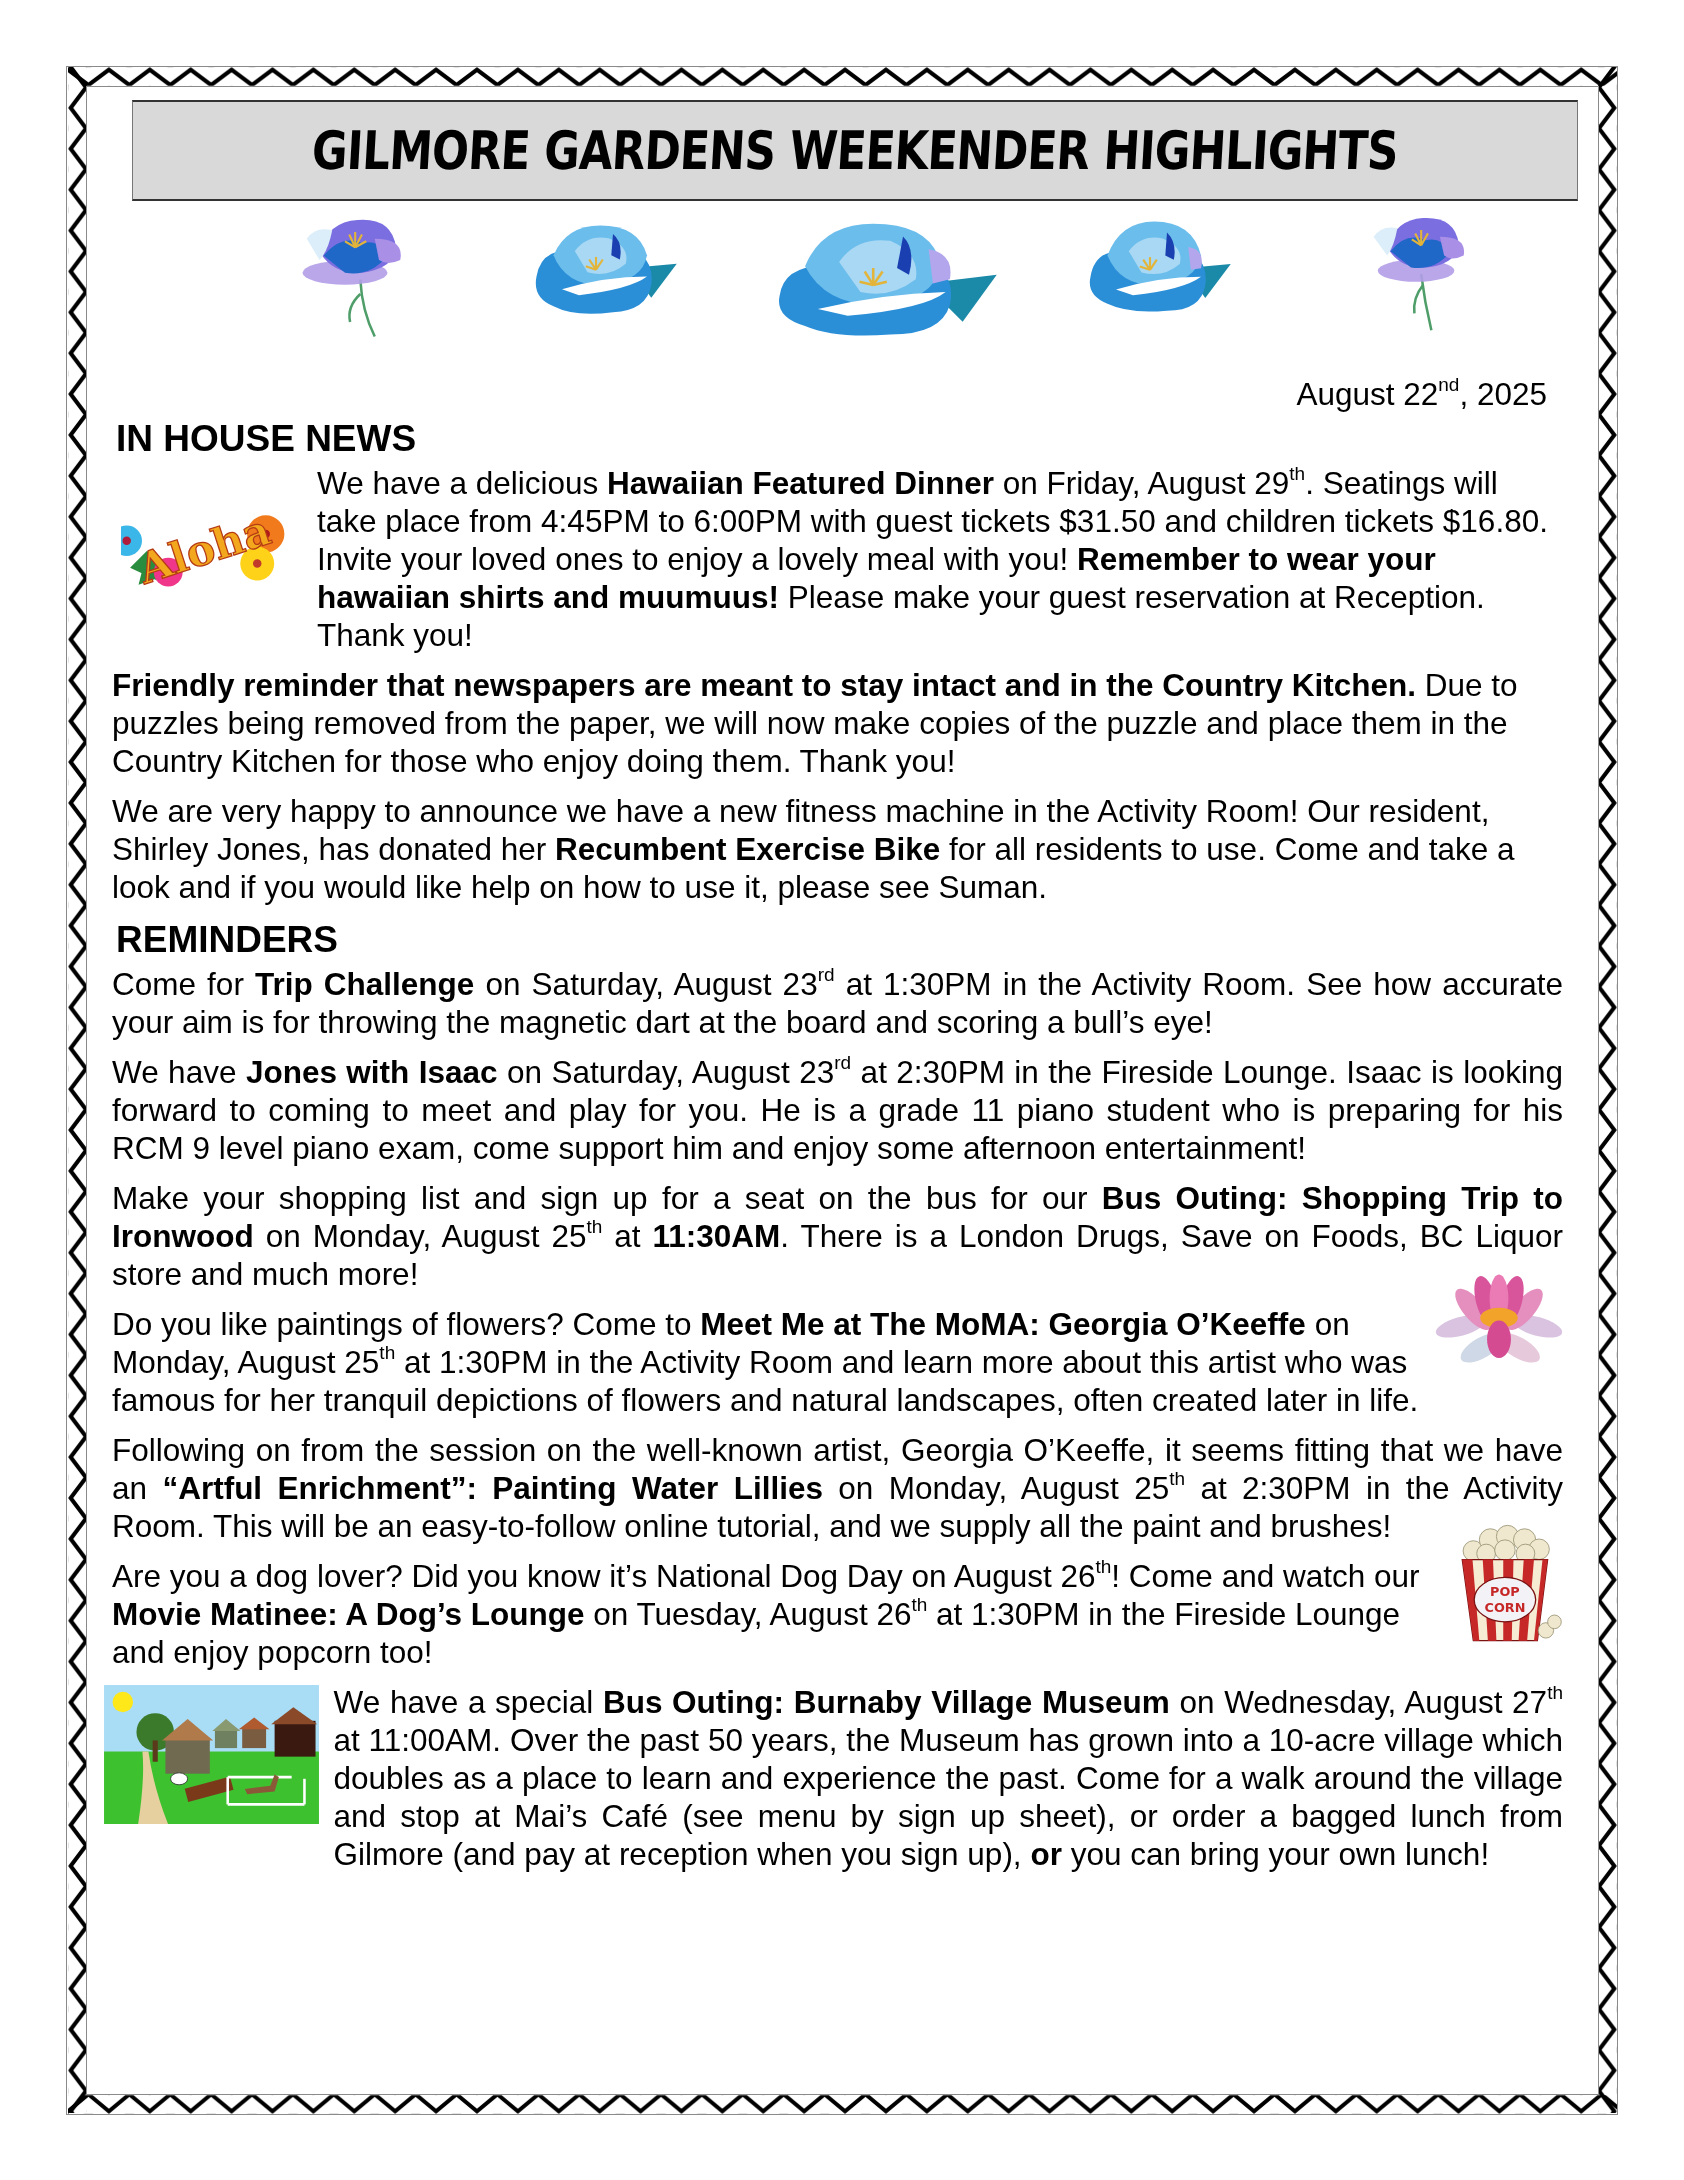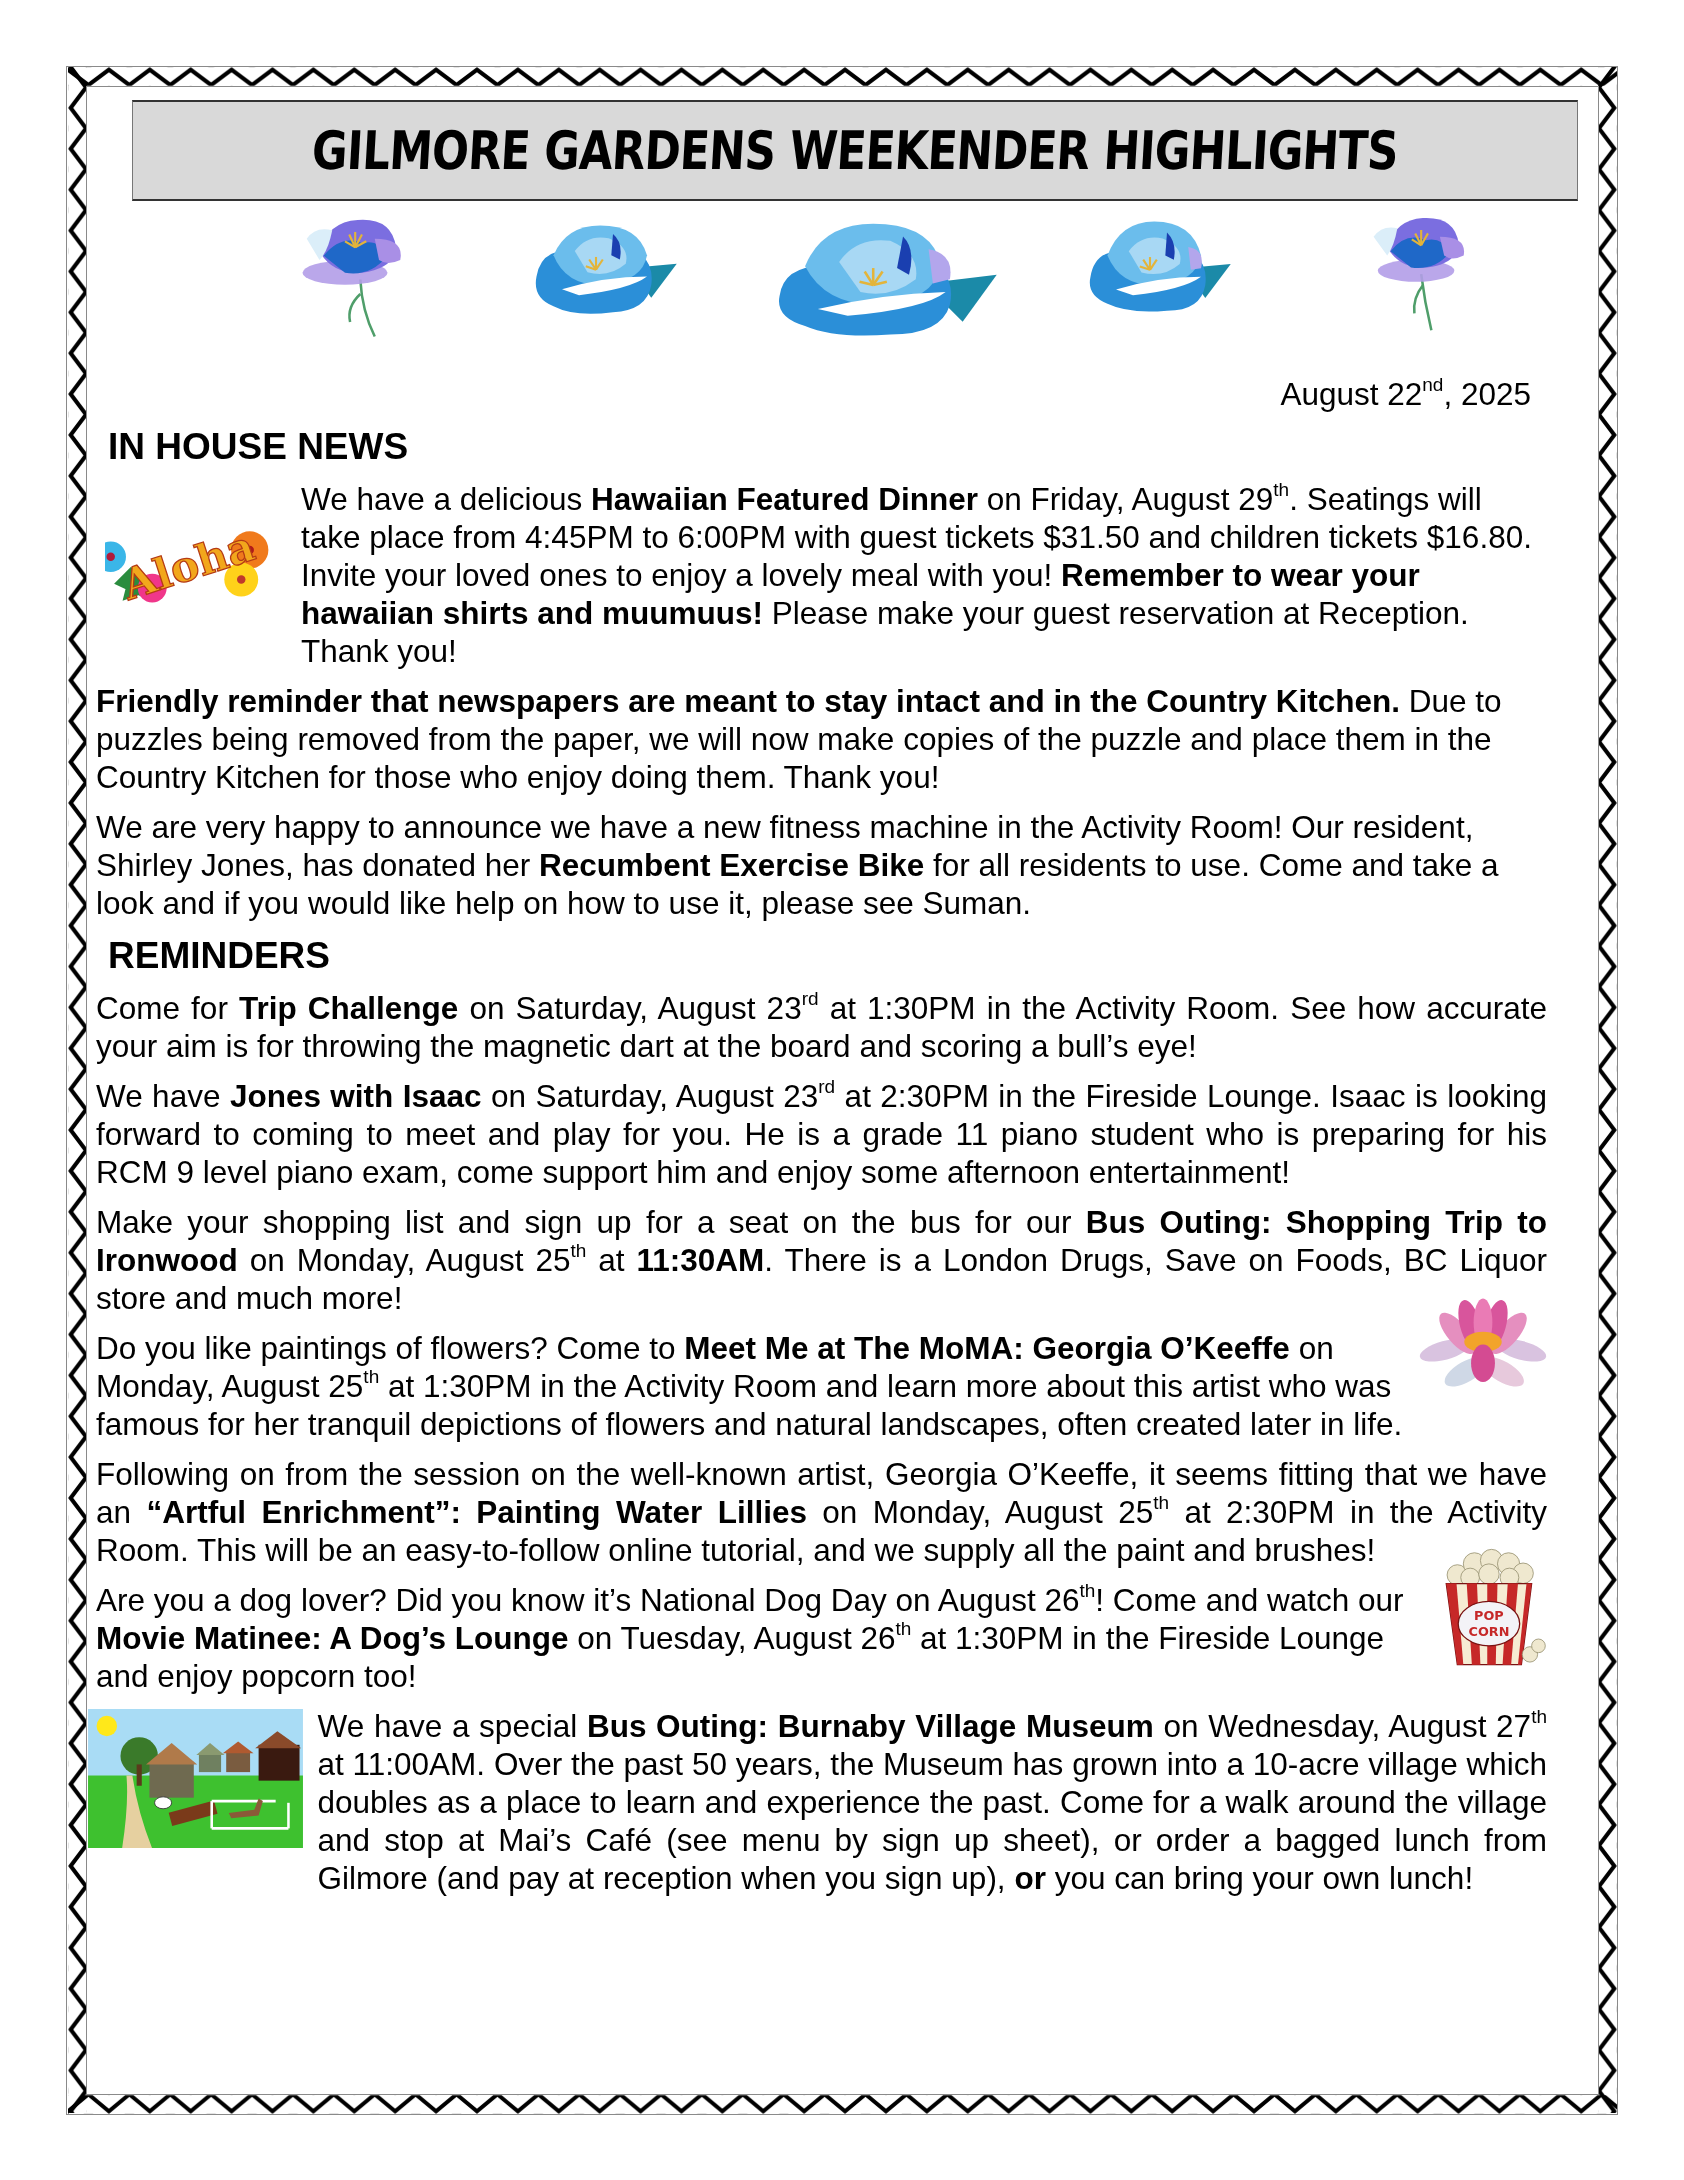--- a/index.html
+++ b/index.html
@@ -38,29 +38,29 @@
   
   .flower { position: absolute; }
   .f1 { left: 294px;  top: 213px; width: 136px; height: 128px; }
   .f2 { left: 528px;  top: 217px; width: 153px; height: 102px; }
   .f3 { left: 771px;  top: 215px; width: 230px; height: 124px; }
   .f4 { left: 1082px; top: 217px; width: 153px; height: 98px; }
   .f5 { left: 1363px; top: 213px; width: 124px; height: 119px; }
 
   
   .content {
-    position: absolute; left: 96px; top: 375px; width: 1451px;
+    position: absolute; left: 112px; top: 375px; width: 1451px;
     font-size: 31.5px; line-height: 38px;
   }
   .content p { margin: 0 0 12px 0; }
   .content b { font-weight: bold; }
   .content sup { font-size: 19px; line-height: 0; vertical-align: 13.6px; }
   .date { text-align: right; padding-right: 16px; margin-bottom: 0 !important; }
   h2.section {
-    font-size: 37px; font-weight: bold; margin: 12px; line-height: 43px;
+    font-size: 37px; font-weight: bold; margin: 4px; line-height: 43px;
   }
   .justify { text-align: justify; }
   .float-left { float: left; }
   .float-right { float: right; text-align: right; }
   .aloha-wrap { width: 205px; height: 186px; position: relative; }
   .aloha-wrap svg { position: absolute; left: 8.5px; top: 36px; }
   .lily-wrap { width: 128px; height: 102px; margin-top: -34px; margin-left: 8.5px; }
   .popcorn-wrap { width: 128px; height: 126px; margin-top: -36px; margin-left: 8.5px; }
   .village-wrap { width: 230px; height: 153px; margin-top: 1.7px; margin-left: -8.5px; }
   .village-wrap svg { margin-right: 17px; }

